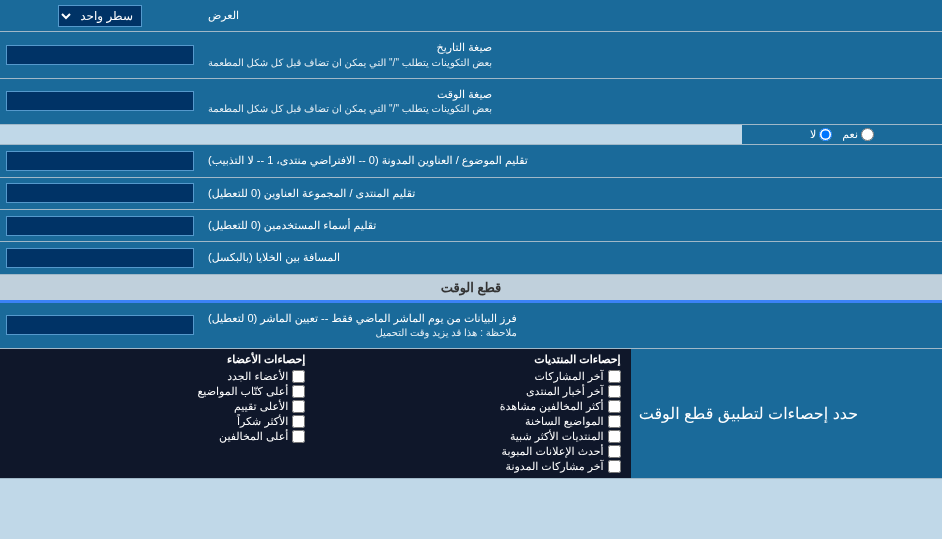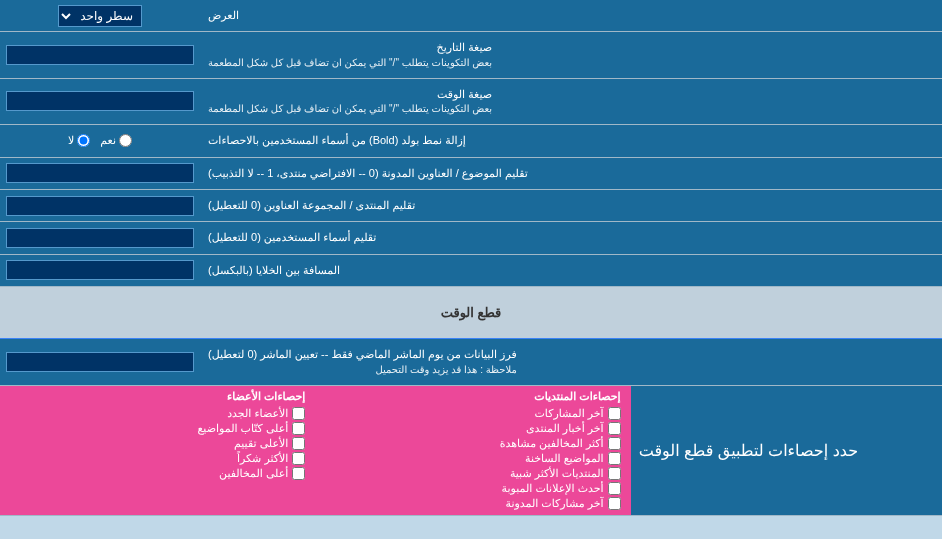--- a/index.html
+++ b/index.html
@@ -72,24 +72,24 @@
       display: flex;
       align-items: flex-start;
       gap: 3px;
       color: #fff;
       font-size: 11px;
     }
     .section-header {
       background: #c0d0dc;
       color: #333;
       text-align: center;
-      padding: 18px;
+      padding: 5px;
       font-weight: bold;
       font-size: 13px;
-      border-bottom: 1px solid #3b82f6;
+      border-bottom: 3px solid #3b82f6;
     }
     .checkboxes-label-col {
       background: #1a6a9a;
       color: #fff;
       flex: 1;
       padding: 4px 8px;
       display: flex;
       align-items: center;
       justify-content: flex-end;
       font-size: 16px;
@@ -107,21 +107,21 @@
       accent-color: #fff;
     }
     .checkboxes-main-row {
       display: flex;
       background: #1a6a9a;
       border-bottom: 1px solid #a0b8c8;
     }
     .check-col {
       flex: 1;
       padding: 4px 10px;
-      background: #ec4899;
+      background: #0f172a;
     }
     .check-col-label {
       color: #fff;
       font-size: 11px;
       font-weight: bold;
       padding-bottom: 3px;
       text-align: right;
     }
   </style>
 </head>
@@ -158,23 +158,20 @@
       <div>صيغة الوقت</div>
       <small>بعض التكوينات يتطلب "/" التي يمكن ان تضاف قبل كل شكل المطعمة</small>
     </div>
   </div>
   <div class="row-input">
     <input type="text" style="">
   </div>
 </div>
 
 <div class="row">
-  <div class="row-label">
-    <span>إزالة نمط بولد (Bold) من أسماء المستخدمين بالاحصاءات</span>
-  </div>
   <div class="row-radio">
     <div class="radio-item">
       <input type="radio" name="bold" value="yes" style="">
       <span>نعم</span>
     </div>
     <div class="radio-item">
       <input type="radio" name="bold" value="no" checked="" style="">
       <span>لا</span>
     </div>
   </div>

